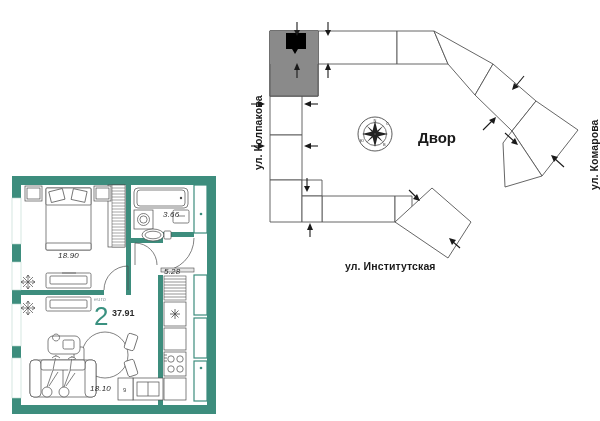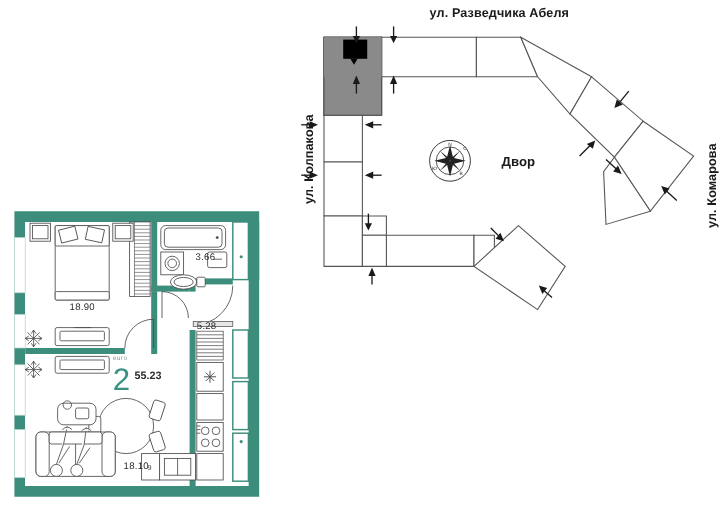--- a/index.html
+++ b/index.html
@@ -19,34 +19,35 @@
     font-size: 10.5px;
     font-weight: bold;
     color: #1a1a1a;
     white-space: nowrap;
     letter-spacing: .1px;
   }
   .street-vert-l { transform: rotate(-90deg); transform-origin: left top; }
   .street-vert-r { transform: rotate(-90deg); transform-origin: left top; }
   .yard-label {
     position: absolute;
-    font-size: 11px;
+    font-size: 15px;
     font-weight: bold;
     color: #1a1a1a;
   }
 
   
   #floorplan { position: absolute; left: 8px; top: 172px; width: 216px; height: 246px; }
 
   .area-num {
     position: absolute;
     font-size: 8px;
     color: #2b2b2b;
     letter-spacing: .2px;
     white-space: nowrap;
+    font-style: italic;
   }
   .rooms-big {
     position: absolute;
     font-size: 26px;
     color: #3a9180;
     font-weight: 300;
     line-height: 1;
   }
   .rooms-total {
     position: absolute;
@@ -62,26 +63,26 @@
   }
   svg { display:block; }
 </style>
 </head>
 <body>
 
 <div id="root">
 
   <div id="siteplan">
 
-    <div class="street-label" style="left:118px; top:5px;">ул. Разведчика Абеля</div>
 
     <div class="street-label street-vert-l" style="left:12px; top:170px;">ул. Колпакова</div>
 
     <div class="street-label street-vert-r" style="left:348px; top:190px;">ул. Комарова</div>
 
+    <div class="street-label" style="left:105px; top:260px;">ул. Институтская</div>
 
     <div class="yard-label" style="left:178px; top:129px;">Двор</div>
 
     <svg width="360" height="300" viewBox="0 0 360 300">
       <g fill="#ffffff" stroke="#555555" stroke-width="0.9">
 
         <polygon points="30,31 78,31 78,96 30,96"></polygon>
         <polygon points="78,31 130,31 157,31 157,64 78,64"></polygon>
         <polygon points="157,31 194,31 208,64 157,64"></polygon>
         <polygon points="194,31 253,64 235,95 208,64"></polygon>
@@ -198,25 +199,25 @@
         <text x="8" y="12" font-size="4" fill="#333" font-family="Liberation Sans, sans-serif">B</text>
       </g>
     </svg>
   </div>
 
   <div id="floorplan">
 
     <div class="area-num" style="left:50px; top:79px;">18.90</div>
     <div class="area-num" style="left:155px; top:38px;">3.66</div>
     <div class="area-num" style="left:156px; top:95px;">5.28</div>
-    <div class="area-num" style="left:95px; top:212px;">18.10</div>
+    <div class="area-num" style="left:82px; top:212px;">18.10</div>
 
     <div class="rooms-tag" style="left:86px; top:124px;">euro</div>
     <div class="rooms-big" style="left:86px; top:131px;">2</div>
-    <div class="rooms-total" style="left:104px; top:136px;">55.23</div>
+    <div class="rooms-total" style="left:104px; top:136px;">37.91</div>
 
     <svg width="216" height="246" viewBox="0 0 216 246">
 
       <g>
         <path fill="#3d8d7d" stroke="none" d="
           M4,4 H208 V242 H4 Z
           M13,13 H199 V233 H13 Z" fill-rule="evenodd"></path>
       </g>
 
       <rect x="13" y="13" width="186" height="220" fill="#ffffff"></rect>

